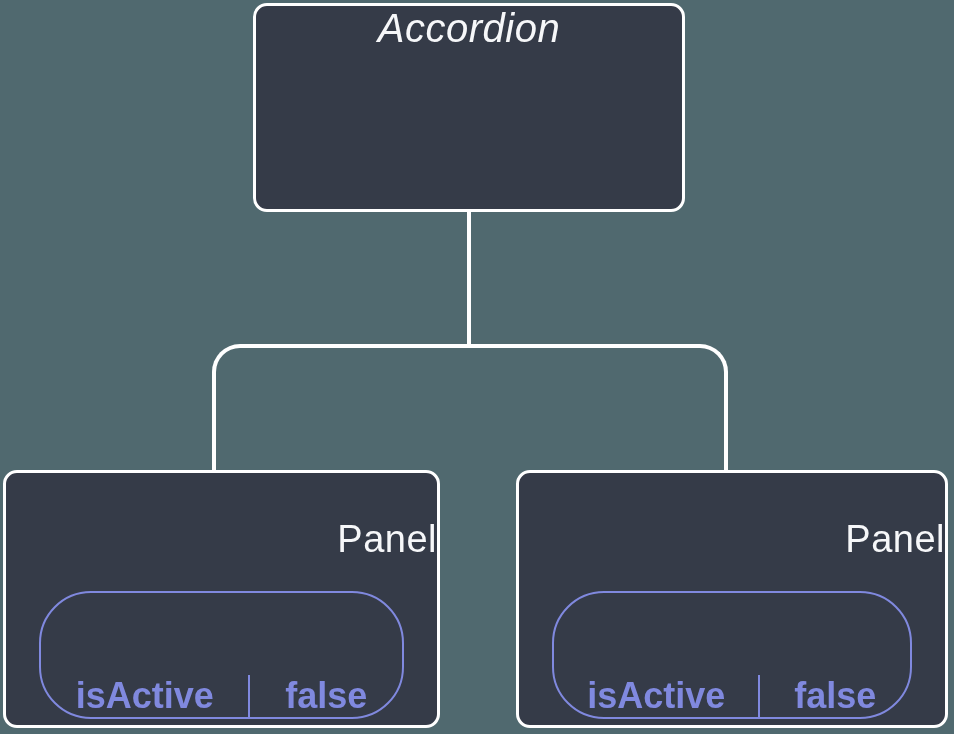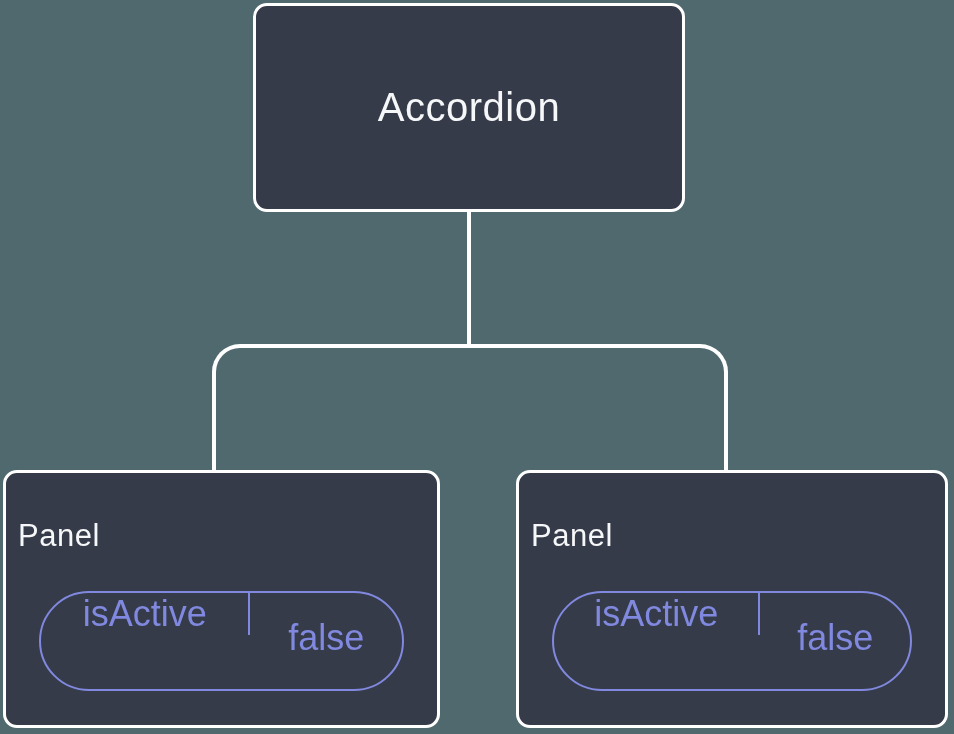--- a/index.html
+++ b/index.html
@@ -20,38 +20,38 @@
     position: absolute;
     background: #353B48;
     border: 3px solid #FFFFFF;
     border-radius: 14px;
     box-sizing: border-box;
   }
   .node-root {
     left: 253px; top: 3px;
     width: 432px; height: 209px;
     display: flex;
-    align-items: center;
     justify-content: center;
+    font-style: italic;
   }
   .node-root .node-title {
     font-size: 40px;
   }
   .node-title {
     color: #F6F7F9;
     font-weight: 500;
     letter-spacing: 0.5px;
   }
   .node-child-left  { left: 3px;   top: 470px; width: 437px; height: 258px; }
   .node-child-right { left: 516px; top: 470px; width: 432px; height: 258px; }
   .panel-title {
     position: absolute;
-    top: 45px; left: 12px; right: 0;
-    text-align: left;
-    font-size: 31px;
+    top: 45px; left: 4px; right: 0;
+    text-align: right;
+    font-size: 38px;
   }
   
   .connector-stem {
     position: absolute;
     left: 467px; top: 212px;
     width: 4px; height: 136px;
     background: #FFFFFF;
   }
   .connector-bracket {
     position: absolute;
@@ -60,26 +60,27 @@
     box-sizing: border-box;
     border-top: 4px solid #FFFFFF;
     border-left: 4px solid #FFFFFF;
     border-right: 4px solid #FFFFFF;
     border-radius: 28px 28px 0 0;
   }
   
   .state-pill {
     position: absolute;
     top: 118px; left: 33px; right: 33px;
-    height: 100px;
+    height: 128px;
     box-sizing: border-box;
     border: 2px solid #8089DF;
     border-radius: 52px;
     display: flex;
-    align-items: flex-start;
+    align-items: flex-end;
+    font-weight: bold;
   }
   .state-cell {
     display: flex;
     align-items: center;
     justify-content: center;
     color: #8089DF;
     font-size: 36px;
   }
   .state-cell-name {
     flex: 0 0 58%;

